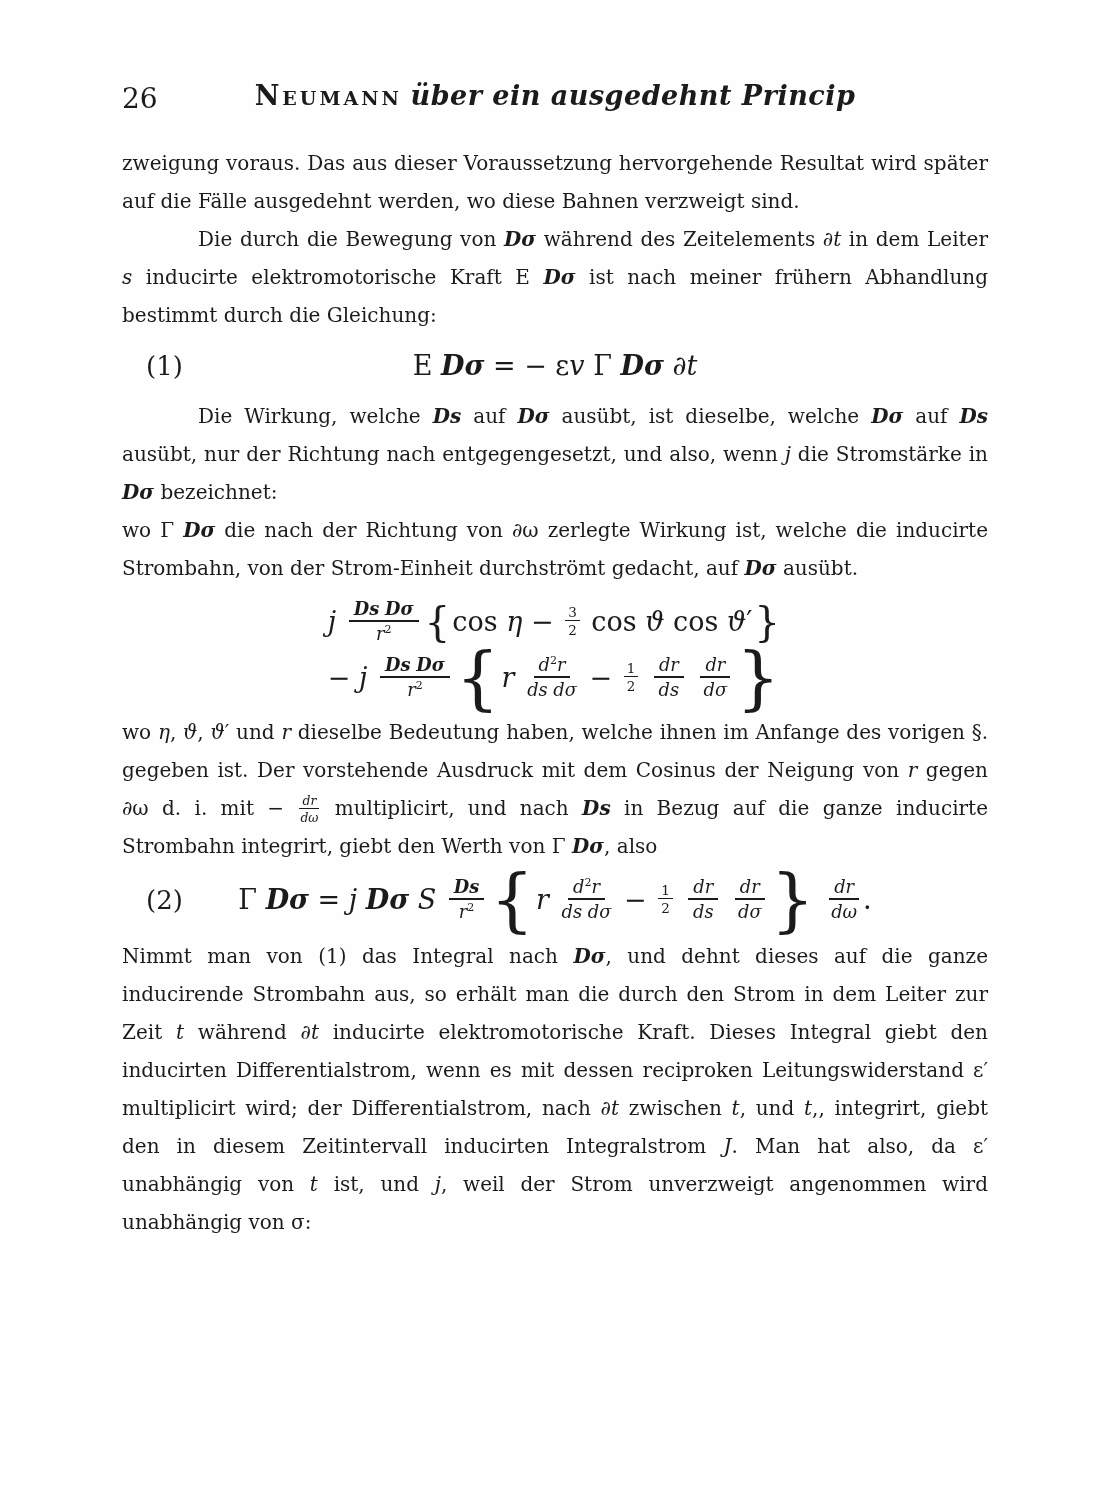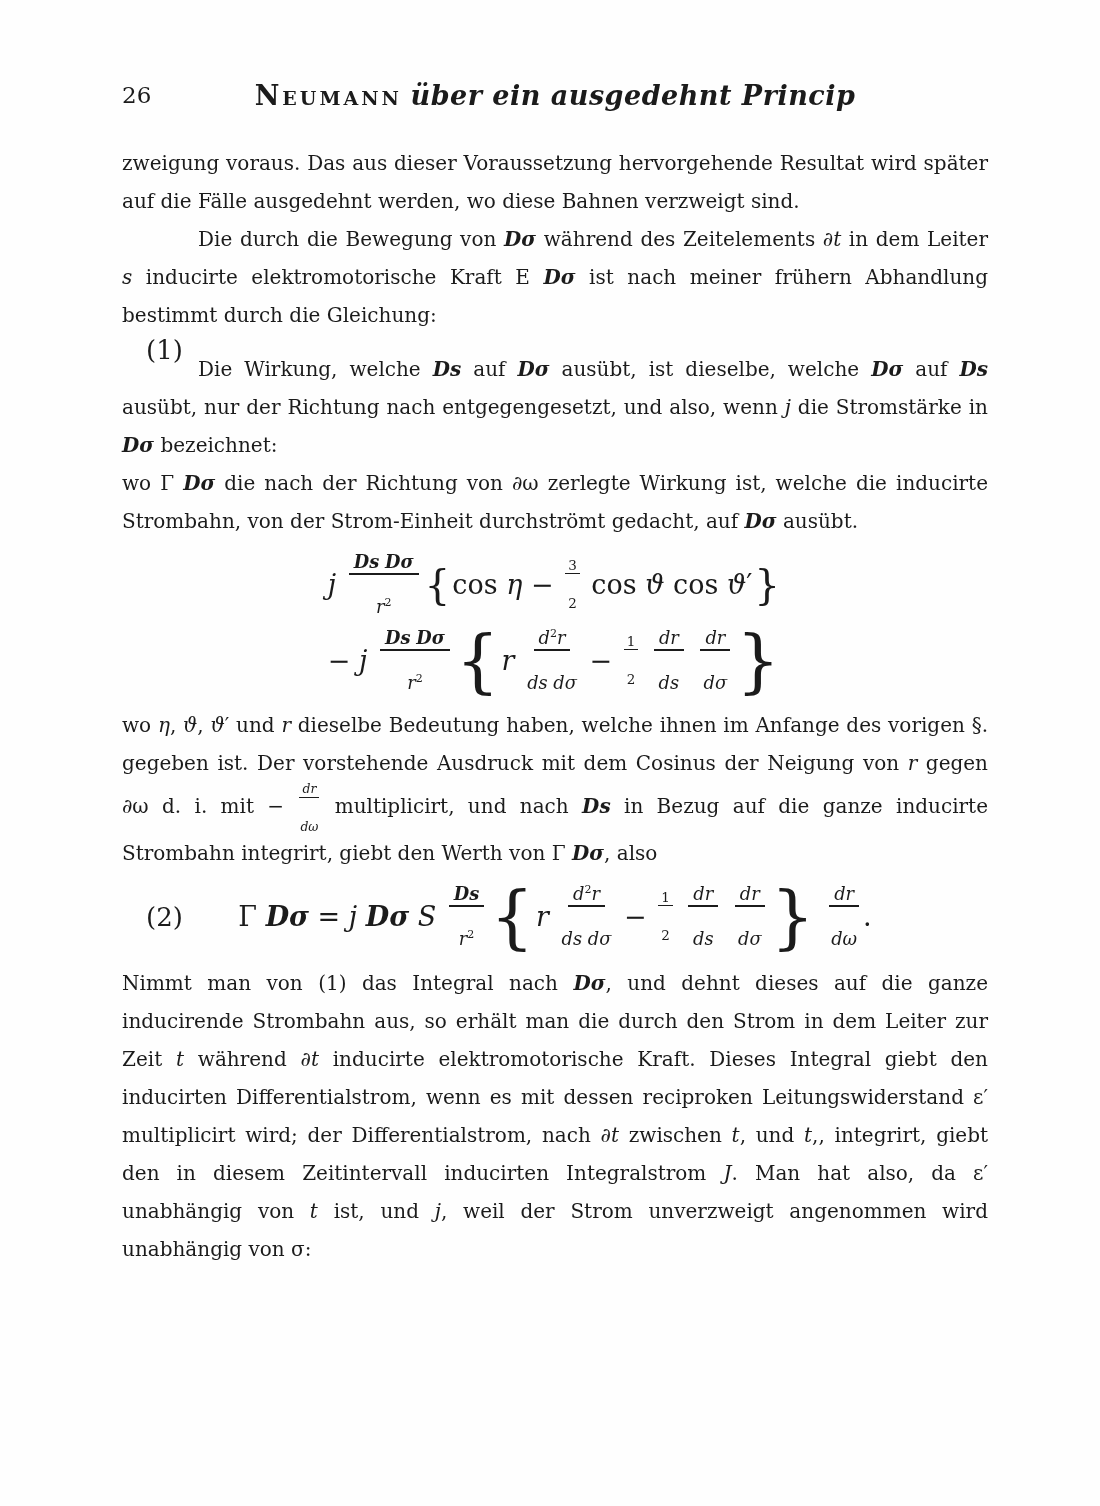--- a/index.html
+++ b/index.html
@@ -4,21 +4,21 @@
 <style>
   html,body{margin:0;padding:0;background:#e8e8e8;}
   .page{
     width:1100px;height:1506px;overflow:hidden;position:relative;
     background:#fefefe;color:#1b1b1b;
     font-family:"DejaVu Serif","Liberation Serif",serif;
   }
   .content{padding:80px 112px 0 122px;}
   
   .pg-header{position:relative;height:40px;margin-bottom:24px;font-size:27px;}
-  .pg-num{position:absolute;left:0;top:2px;font-size:23px;}
+  .pg-num{position:absolute;left:0;top:2px;font-size:28px;}
   .pg-title{text-align:center;white-space:nowrap;}
   .sc{font-variant:small-caps;letter-spacing:3px;font-weight:700;}
   .it{font-style:italic;font-weight:600;letter-spacing:0.5px;}
   
   p.body{margin:0;font-size:20px;line-height:38px;text-align:justify;
          text-justify:inter-word;}
   p.indent{text-indent:76px;}
   i{font-style:italic;}
   .bi{font-weight:700;font-style:italic;}
   sup{font-size:0.62em;line-height:0;}
@@ -26,21 +26,21 @@
   .eq{position:relative;text-align:center;}
   .eq-label{position:absolute;left:24px;top:50%;transform:translateY(-50%);font-size:26px;}
   .eq-row{display:inline-flex;align-items:center;font-size:27px;white-space:pre;}
   .eq-row > span{white-space:pre;}
   .eq1-block{margin:16px 0 16px;}
   .fA-block{margin:12px 0 10px;}
   .fB-block{margin:8px 0 12px;}
   .eq2-block{margin:12px 0 14px;}
   
   .frac{display:inline-flex;flex-direction:column;align-items:center;
-        vertical-align:middle;text-align:center;gap:20px;}
+        vertical-align:middle;text-align:center;}
   .eq-row .frac{font-size:0.66em;line-height:1.15;margin:0 4px;}
   .frac .num{display:block;border-bottom:2px solid #1b1b1b;padding:0 5px 1px;white-space:pre;}
   .frac .den{display:block;padding-top:2px;white-space:pre;}
   .eq-row .frac.small{font-size:0.5em;margin:0 3px;}
   .eq-row .frac.small .num{border-bottom-width:1.6px;padding:0 3px 0;}
   p.body .frac{font-size:0.62em;line-height:1.12;margin:0 2px;}
   p.body .frac .num{border-bottom-width:1.6px;padding:0 3px 1px;}
   
   .bigbrace{display:flex;align-items:center;line-height:0;font-weight:400;padding:0 2px;}
   .bigbrace.big{font-size:2.55em;}
@@ -60,20 +60,21 @@
         <span class="it">über ein ausgedehnt Princip</span>
       </div>
     </div>
 
     <p class="body"><span>zweigung voraus.  Das aus dieser Voraussetzung hervorgehende Resultat wird später auf die Fälle ausgedehnt werden, wo diese Bahnen verzweigt sind.</span></p>
 
     <p class="body indent"><span>Die durch die Bewegung von <span class="bi">Dσ</span> während des Zeitelements ∂<i>t</i> in dem Leiter <i>s</i> inducirte elektromotorische Kraft E <span class="bi">Dσ</span> ist nach meiner frühern Abhandlung bestimmt durch die Gleichung:</span></p>
 
     <div class="eq eq1-block">
       <span class="eq-label">(1)</span>
+      <span class="eq-row"><span>E <span class="bi">Dσ</span> = − ε<i>v</i> Γ <span class="bi">Dσ</span> ∂<i>t</i></span></span>
     </div>
 
     <p class="body indent"><span>Die Wirkung, welche <span class="bi">Ds</span> auf <span class="bi">Dσ</span> ausübt, ist dieselbe, welche <span class="bi">Dσ</span> auf <span class="bi">Ds</span> ausübt, nur der Richtung nach entgegengesetzt, und also, wenn <i>j</i> die Stromstärke in <span class="bi">Dσ</span> bezeichnet:</span></p>
 
     <p class="body"><span>wo Γ <span class="bi">Dσ</span> die nach der Richtung von ∂ω zerlegte Wirkung ist, welche die inducirte Strombahn, von der Strom-Einheit durchströmt gedacht, auf <span class="bi">Dσ</span> ausübt.</span></p>
 
     <div class="eq fA-block">
       <span class="eq-row"><span><i>j</i> </span><span class="frac"><span class="num"><span class="bi">Ds</span> <span class="bi">Dσ</span></span><span class="den"><i>r</i><sup>2</sup></span></span><span class="bigbrace med">{</span><span>cos <i>η</i> − </span><span class="frac small"><span class="num">3</span><span class="den">2</span></span><span> cos <i>ϑ</i> cos <i>ϑ</i>′</span><span class="bigbrace med">}</span></span>
     </div>
 

